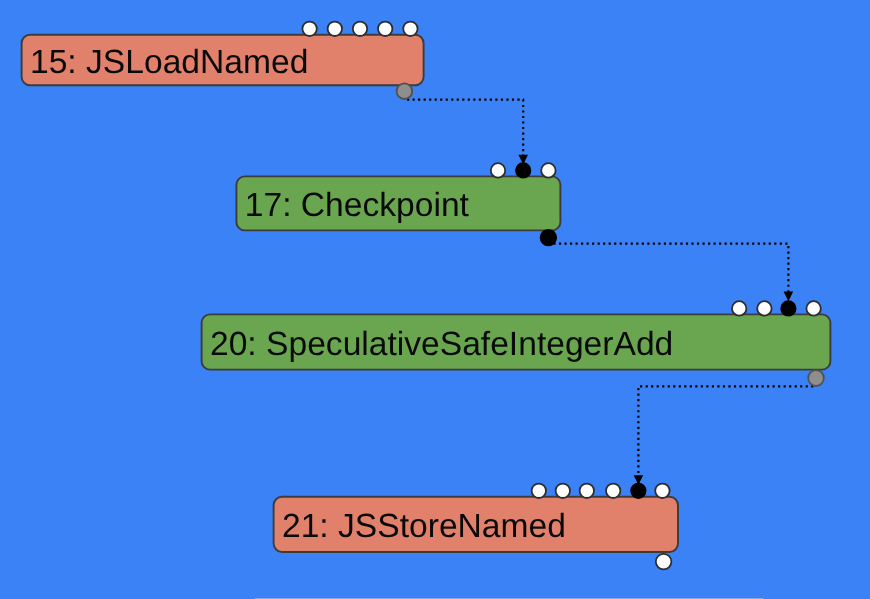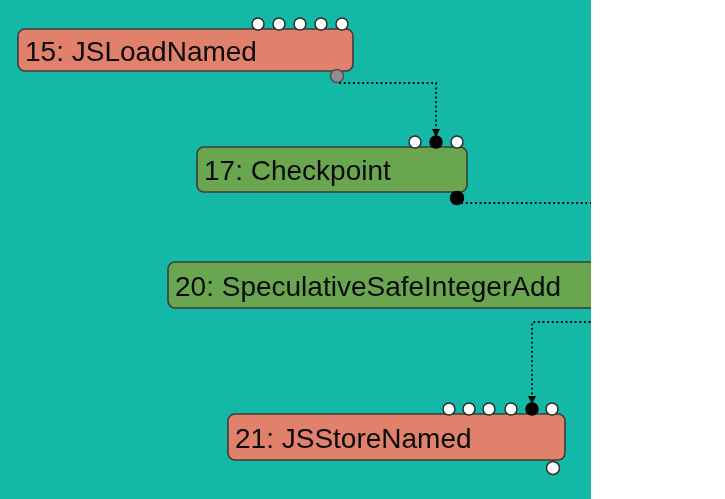--- a/index.html
+++ b/index.html
@@ -2,22 +2,22 @@
 <html><head>
 <meta charset="utf-8">
 <style>
   html,body{margin:0;padding:0;}
   body{
     background:#ffffff;
     font-family:"Liberation Sans", sans-serif;
   }
   .stage{
     position:relative;
-    width:591px;height:499px;
-    background:#14b8a6;
+    width:725px;height:499px;
+    background:#3b82f6;
     overflow:hidden;
   }
   svg{display:block;}
   .edge{
     fill:none;
     stroke:#000000;
     stroke-width:1.8;
     stroke-dasharray:1.8 2.8;
   }
   .arrowhead{

